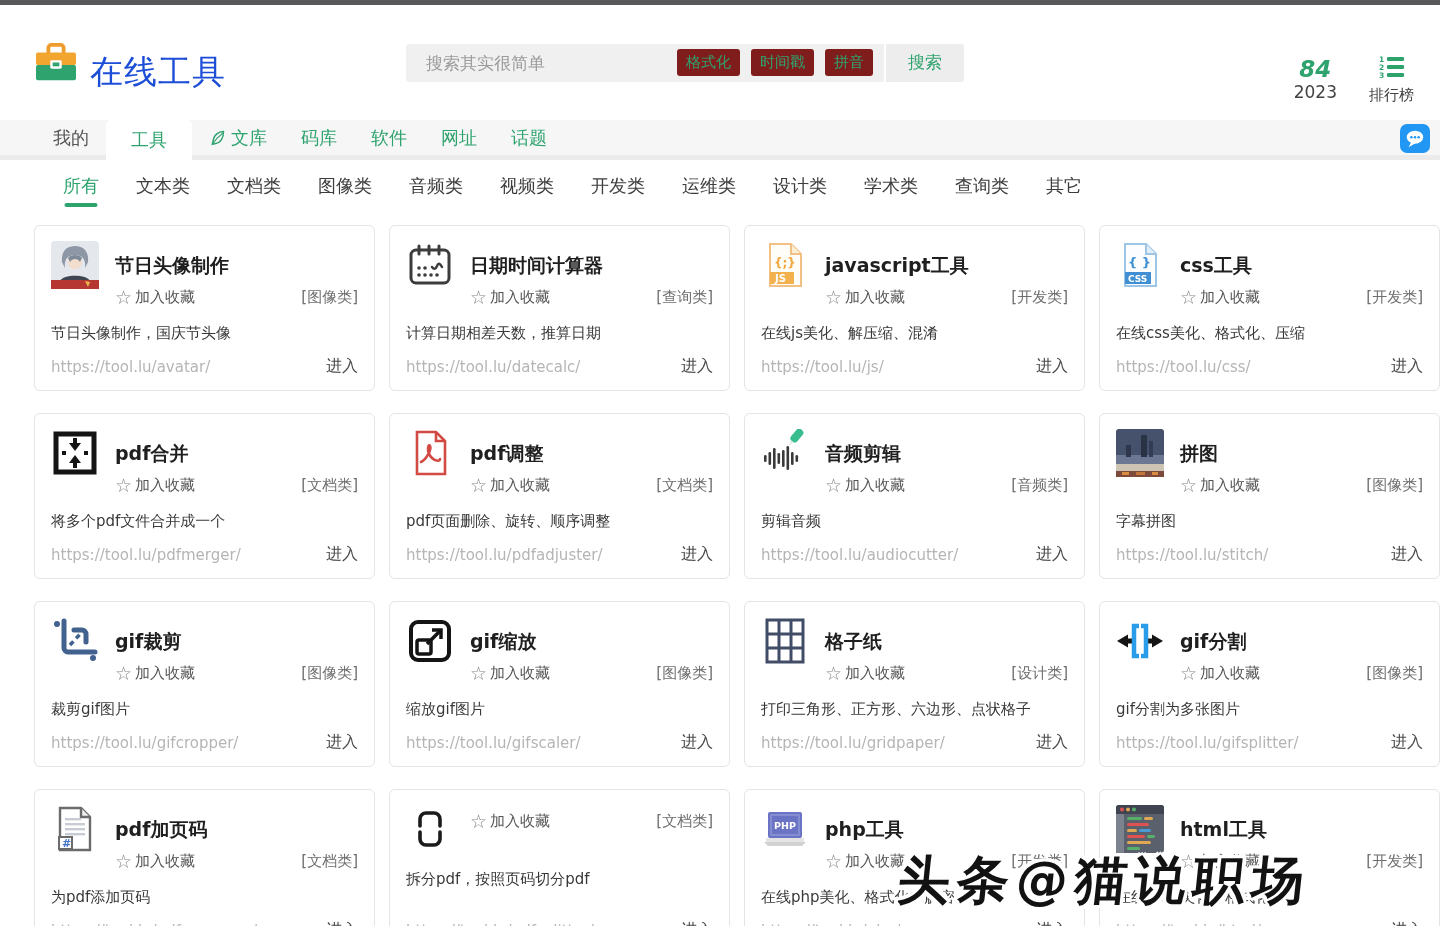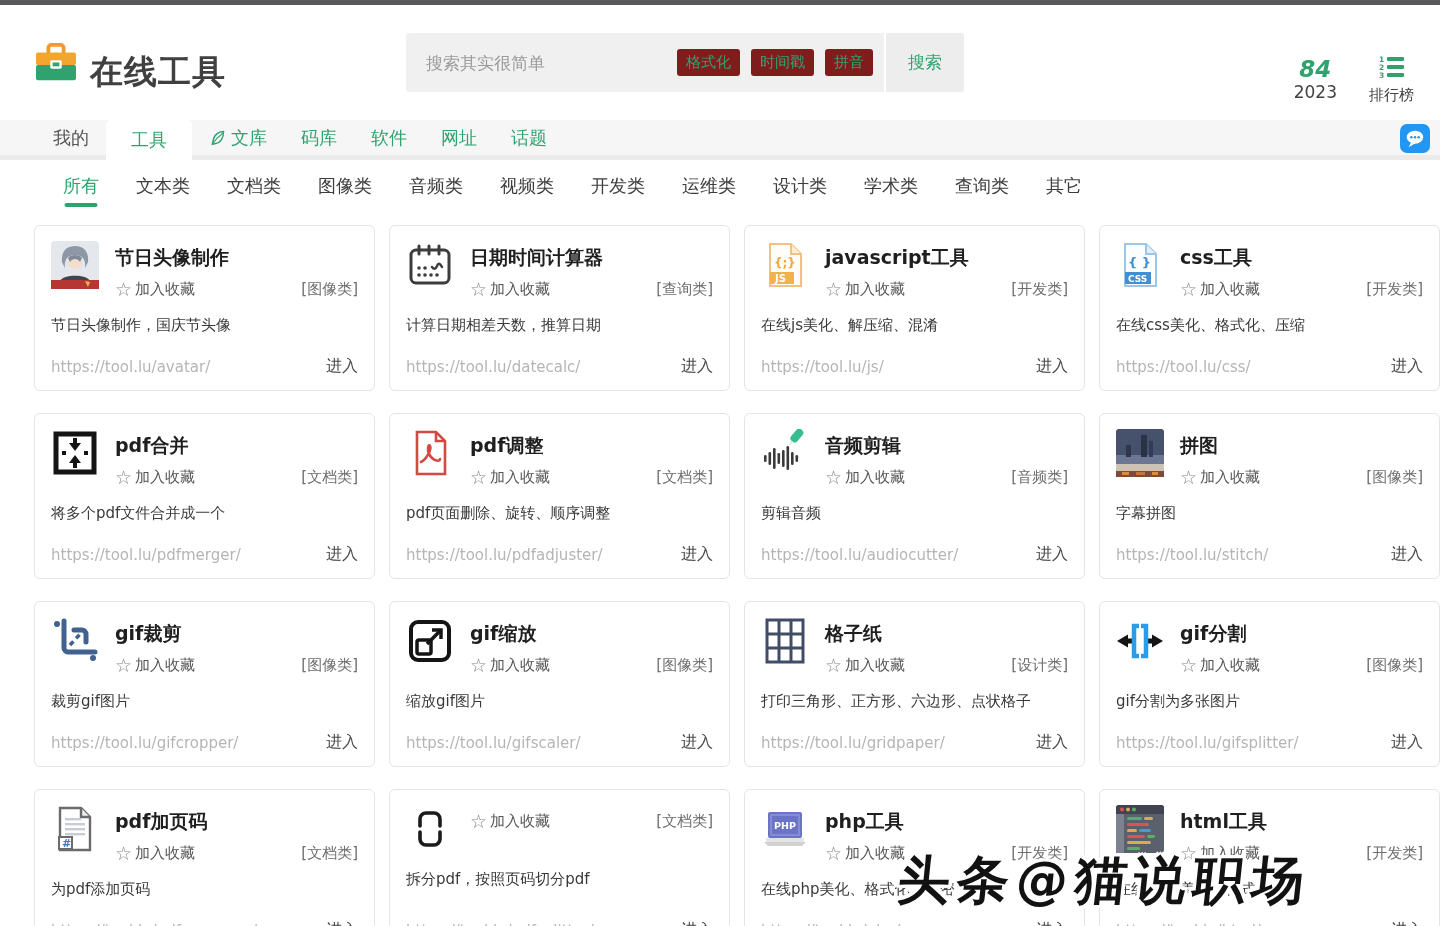--- a/index.html
+++ b/index.html
@@ -4,23 +4,23 @@
 <style>
   * { margin:0; padding:0; box-sizing:border-box; }
   html,body { width:1440px; height:926px; overflow:hidden; background:#fff;
     font-family:"DejaVu Sans","Liberation Sans",sans-serif; position:relative; }
 
   .top-strip { height:5px; background:#59595b; }
 
   
   .header { height:115px; display:flex; align-items:center; padding:0 26px 0 34px; background:#fff; }
   .logo { display:flex; align-items:center; gap:12px; cursor:pointer; }
-  .logo-text { font-size:33px; font-weight:bold; color:#404040; letter-spacing:1px;margin-top:20px; }
-
-  .search-bar { margin-left:180px; width:558px; height:59px; background:#f0f0f0; border-radius:3px;
+  .logo-text { font-size:33px; font-weight:normal; color:#1d4ed8; letter-spacing:1px;margin-top:20px; }
+
+  .search-bar { margin-left:180px; width:558px; height:38px; background:#f0f0f0; border-radius:3px;
     display:flex; align-items:center; padding-left:20px; }
   .search-input { flex:1; border:none; outline:none; background:transparent; font-size:17px; color:#666;
     font-family:inherit; }
   .search-input::placeholder { color:#9b9b9b; }
   .chip { background:#7f1d1d; color:#2fa36e; font-size:15px; padding:4px 9px; border-radius:3px;
     margin-right:11px; cursor:pointer; white-space:nowrap; }
   .search-btn { width:80px; align-self:stretch; display:flex; align-items:center; justify-content:center;
     border-left:2px solid #fff; background:#ededed; color:#2fa36e; font-size:17px; cursor:pointer;
     border-radius:0 3px 3px 0; }
 
@@ -50,21 +50,21 @@
 
   
   .grid { padding:14px 0 0 34px; display:grid; grid-template-columns:repeat(4,341px);
     gap:22px 14px; }
   .card { width:341px; height:166px; background:#fff; border:1px solid #e4e4e4; border-radius:6px;
     padding:13px 16px; position:relative; }
   .card-head { display:flex; }
   .card-icon { width:48px; height:48px; flex:0 0 48px; margin-right:16px; margin-top:2px; }
   .card-icon svg { display:block; }
   .card-head-right { flex:1; min-width:0; }
-  .card-title { font-size:19px; font-weight:bold; color:#1f1f1f; margin-top:6px; cursor:pointer; }
+  .card-title { font-size:19px; font-weight:bold; color:#1f1f1f; margin-top:14px; cursor:pointer; }
   .card-sub { display:flex; align-items:center; margin-top:9px; }
   .fav { display:flex; align-items:center; gap:3px; font-size:15px; color:#555; cursor:pointer; }
   .star { font-size:19px; color:#858585; line-height:1; }
   .cat-tag { margin-left:auto; font-size:15px; color:#6e6e6e; }
   .card-desc { margin-top:17px; font-size:15px; color:#383838; white-space:nowrap; overflow:hidden; }
   .card-foot { position:absolute; left:16px; right:16px; bottom:13px; display:flex; align-items:center; }
   .url { font-size:15px; color:#b5b5b5; }
   .enter { margin-left:auto; font-size:16px; color:#4a4a4a; cursor:pointer; }
 
   

